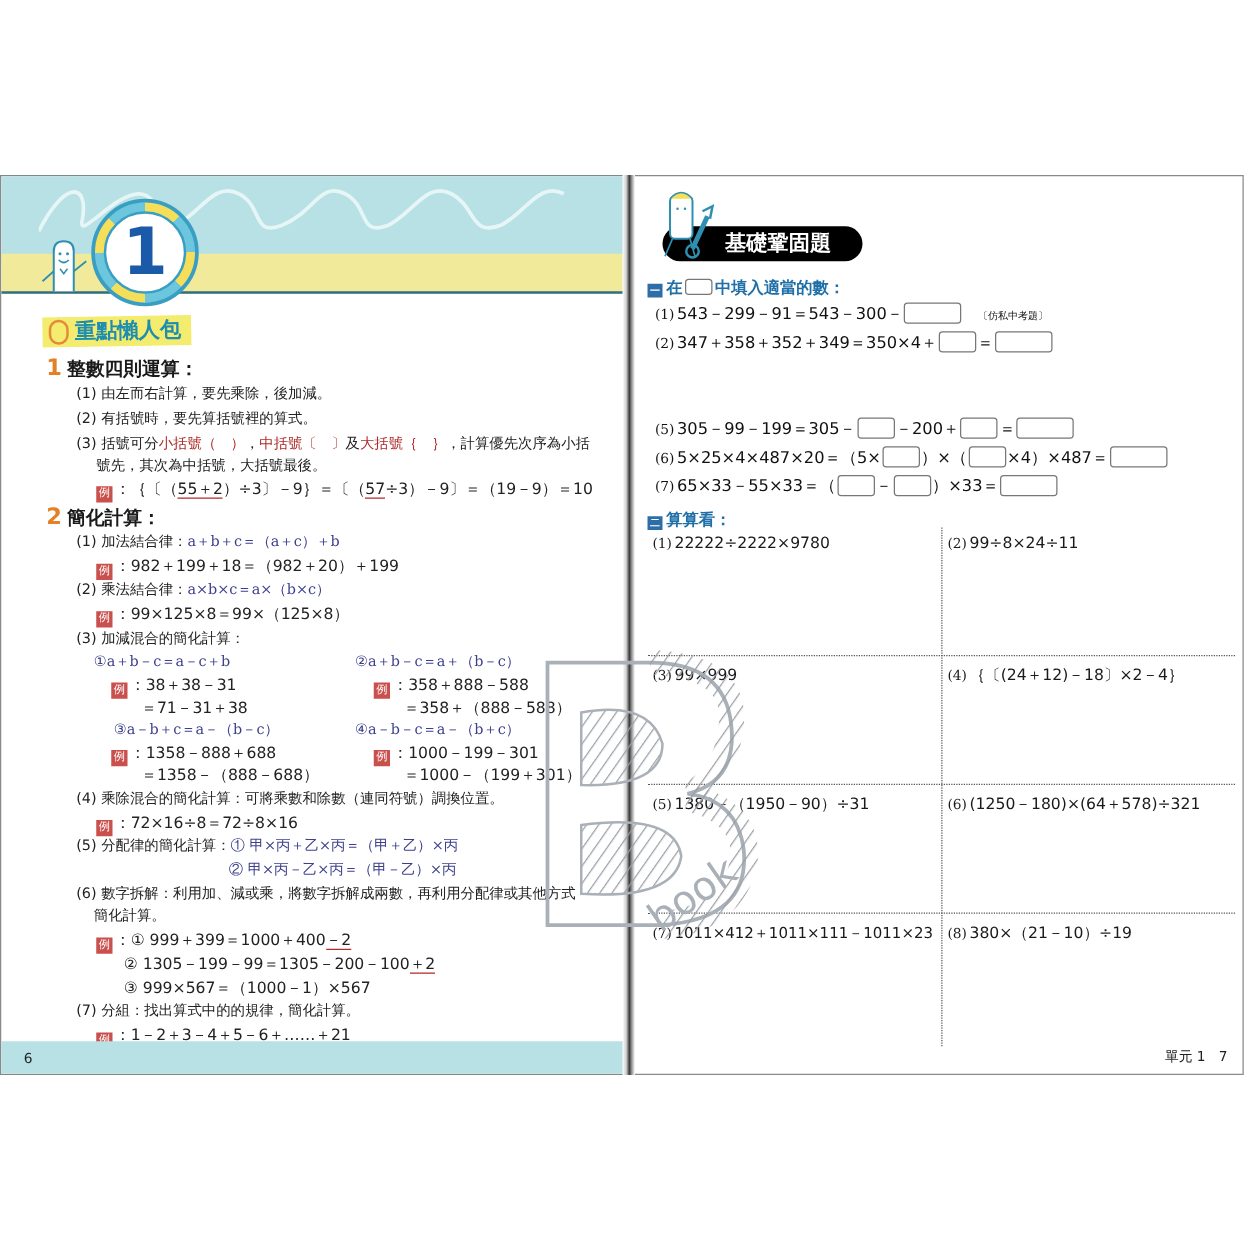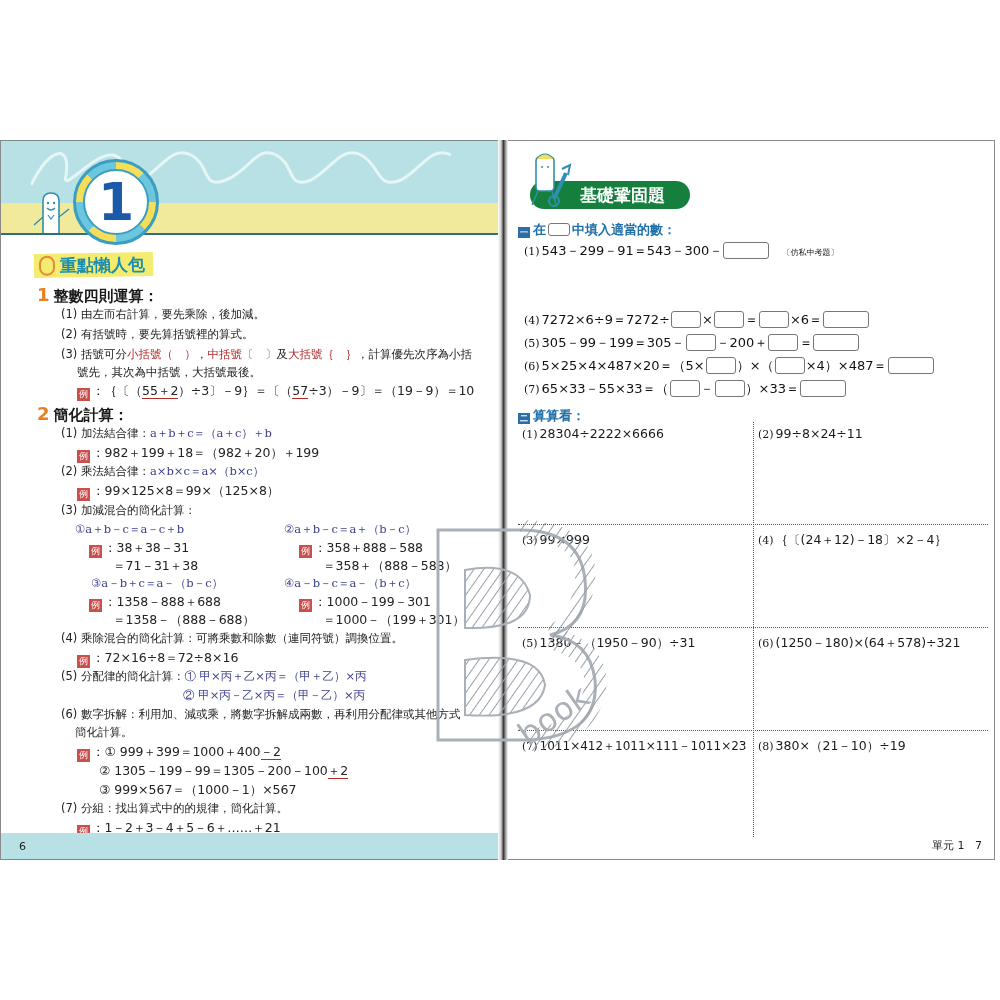--- a/index.html
+++ b/index.html
@@ -37,21 +37,21 @@
   .red { color: #b02a2a; }
   .blue { color: #3b3f8c; font-family: "DejaVu Serif", serif; }
   .ex { display: inline-block; width: 13px; height: 13px; background: #c9504c; color: #fff; font-size: 9px; line-height: 13px;
         text-align: center; vertical-align: -2px; margin-right: 2px; }
   .ul { border-bottom: 1.5px solid #b02a2a; }
 
   .footer-band { position: absolute; left: 0; bottom: 0; width: 100%; height: 26px; background: #b7e1e4; }
   .page-num-left { position: absolute; left: 18px; bottom: 6px; font-size: 11px; color: #222; }
 
   
-  .ws-tag { position: absolute; left: 22px; top: 40px; width: 160px; height: 28px; background: #15803d; border-radius: 14px;
+  .ws-tag { position: absolute; left: 22px; top: 40px; width: 160px; height: 28px; background: #000000; border-radius: 14px;
      color: #fff; font-size: 17px; font-weight: bold; line-height: 28px; padding-left: 50px; }
   .ws-mascot { position: absolute; left: 18px; top: 8px; width: 50px; height: 60px; }
   .sec-head { position: absolute; left: 10px; font-size: 13px; color: #1f6fa8; font-weight: bold; }
   .sec-mark { display: inline-block; width: 12px; height: 11px; background: #2d6ea8; color: #fff; font-size: 8px; line-height: 11px; text-align: center; vertical-align: -1px; margin-right: 3px; }
   .inline-box { display: inline-block; width: 22px; height: 13px; border: 1px solid #777; border-radius: 3px; vertical-align: -2px; margin: 0 2px; }
   .q { position: absolute; left: 16px; font-size: 13px; white-space: nowrap; color: #111; }
   .q .idx { font-family: "DejaVu Serif", serif; font-size: 11px; margin-right: 2px; }
   .box { display: inline-block; height: 17px; border: 1px solid #777; border-radius: 3px; vertical-align: -4px; margin: 0 1px; } .w46 { width: 46px; } .w30 { width: 30px; }
   .note { font-size: 8px; margin-left: 12px; }
 
@@ -182,22 +182,22 @@
       <path d="M12 42 L6 56 M26 42 L30 56" stroke="#2f8fb0" stroke-width="1.4"></path>
     </svg>
 
     <div class="sec-head" style="top:80px;">
       <span class="sec-mark">一</span><span>在</span><span class="inline-box"></span><span>中填入適當的數：</span>
     </div>
 
     <div class="q" style="top:101px;">
       <span class="idx">(1)</span><span>543－299－91＝543－300－</span><span class="box w46"></span><span class="note">〔仿私中考題〕</span>
     </div>
-    <div class="q" style="top:170px;">
-      <span class="idx">(4)</span><span>7272×6÷9＝7272÷</span><span class="box w30"></span><span>×</span><span class="box w30"></span><span>＝</span><span class="box w30"></span><span>×6＝</span><span class="box w46"></span>
+    <div class="q" style="top:124px;">
+      <span class="idx">(2)</span><span>347＋358＋352＋349＝350×4＋</span><span class="box w30"></span><span>＝</span><span class="box w46"></span>
     </div>
     <div class="q" style="top:193px;">
       <span class="idx">(5)</span><span>305－99－199＝305－</span><span class="box w30"></span><span>－200＋</span><span class="box w30"></span><span>＝</span><span class="box w46"></span>
     </div>
     <div class="q" style="top:216px;">
       <span class="idx">(6)</span><span>5×25×4×487×20＝（5×</span><span class="box w30"></span><span>）×（</span><span class="box w30"></span><span>×4）×487＝</span><span class="box w46"></span>
     </div>
     <div class="q" style="top:239px;">
       <span class="idx">(7)</span><span>65×33－55×33＝（</span><span class="box w30"></span><span>－</span><span class="box w30"></span><span>）×33＝</span><span class="box w46"></span>
     </div>
@@ -205,21 +205,21 @@
     <div class="sec-head" style="top:266px;">
       <span class="sec-mark">二</span><span>算算看：</span>
     </div>
 
     <div class="grid">
       <div class="vline"></div>
       <div class="hline" style="top:102px;"></div>
       <div class="hline" style="top:205px;"></div>
       <div class="hline" style="top:308px;"></div>
 
-      <div class="cell" style="left:4px; top:4px;"><span class="idx">(1)</span><span>28304÷2222×6666</span></div>
+      <div class="cell" style="left:4px; top:4px;"><span class="idx">(1)</span><span>22222÷2222×9780</span></div>
       <div class="cell" style="left:240px; top:4px;"><span class="idx">(2)</span><span>99÷8×24÷11</span></div>
       <div class="cell" style="left:4px; top:110px;"><span class="idx">(3)</span><span>99×999</span></div>
       <div class="cell" style="left:240px; top:110px;"><span class="idx">(4)</span><span>｛〔(24＋12)－18〕×2－4｝</span></div>
       <div class="cell" style="left:4px; top:213px;"><span class="idx">(5)</span><span>1380－（1950－90）÷31</span></div>
       <div class="cell" style="left:240px; top:213px;"><span class="idx">(6)</span><span>(1250－180)×(64＋578)÷321</span></div>
       <div class="cell" style="left:4px; top:316px; font-size:12px;"><span class="idx">(7)</span><span>1011×412＋1011×111－1011×23</span></div>
       <div class="cell" style="left:240px; top:316px;"><span class="idx">(8)</span><span>380×（21－10）÷19</span></div>
     </div>
 
     <div class="page-num-right">

